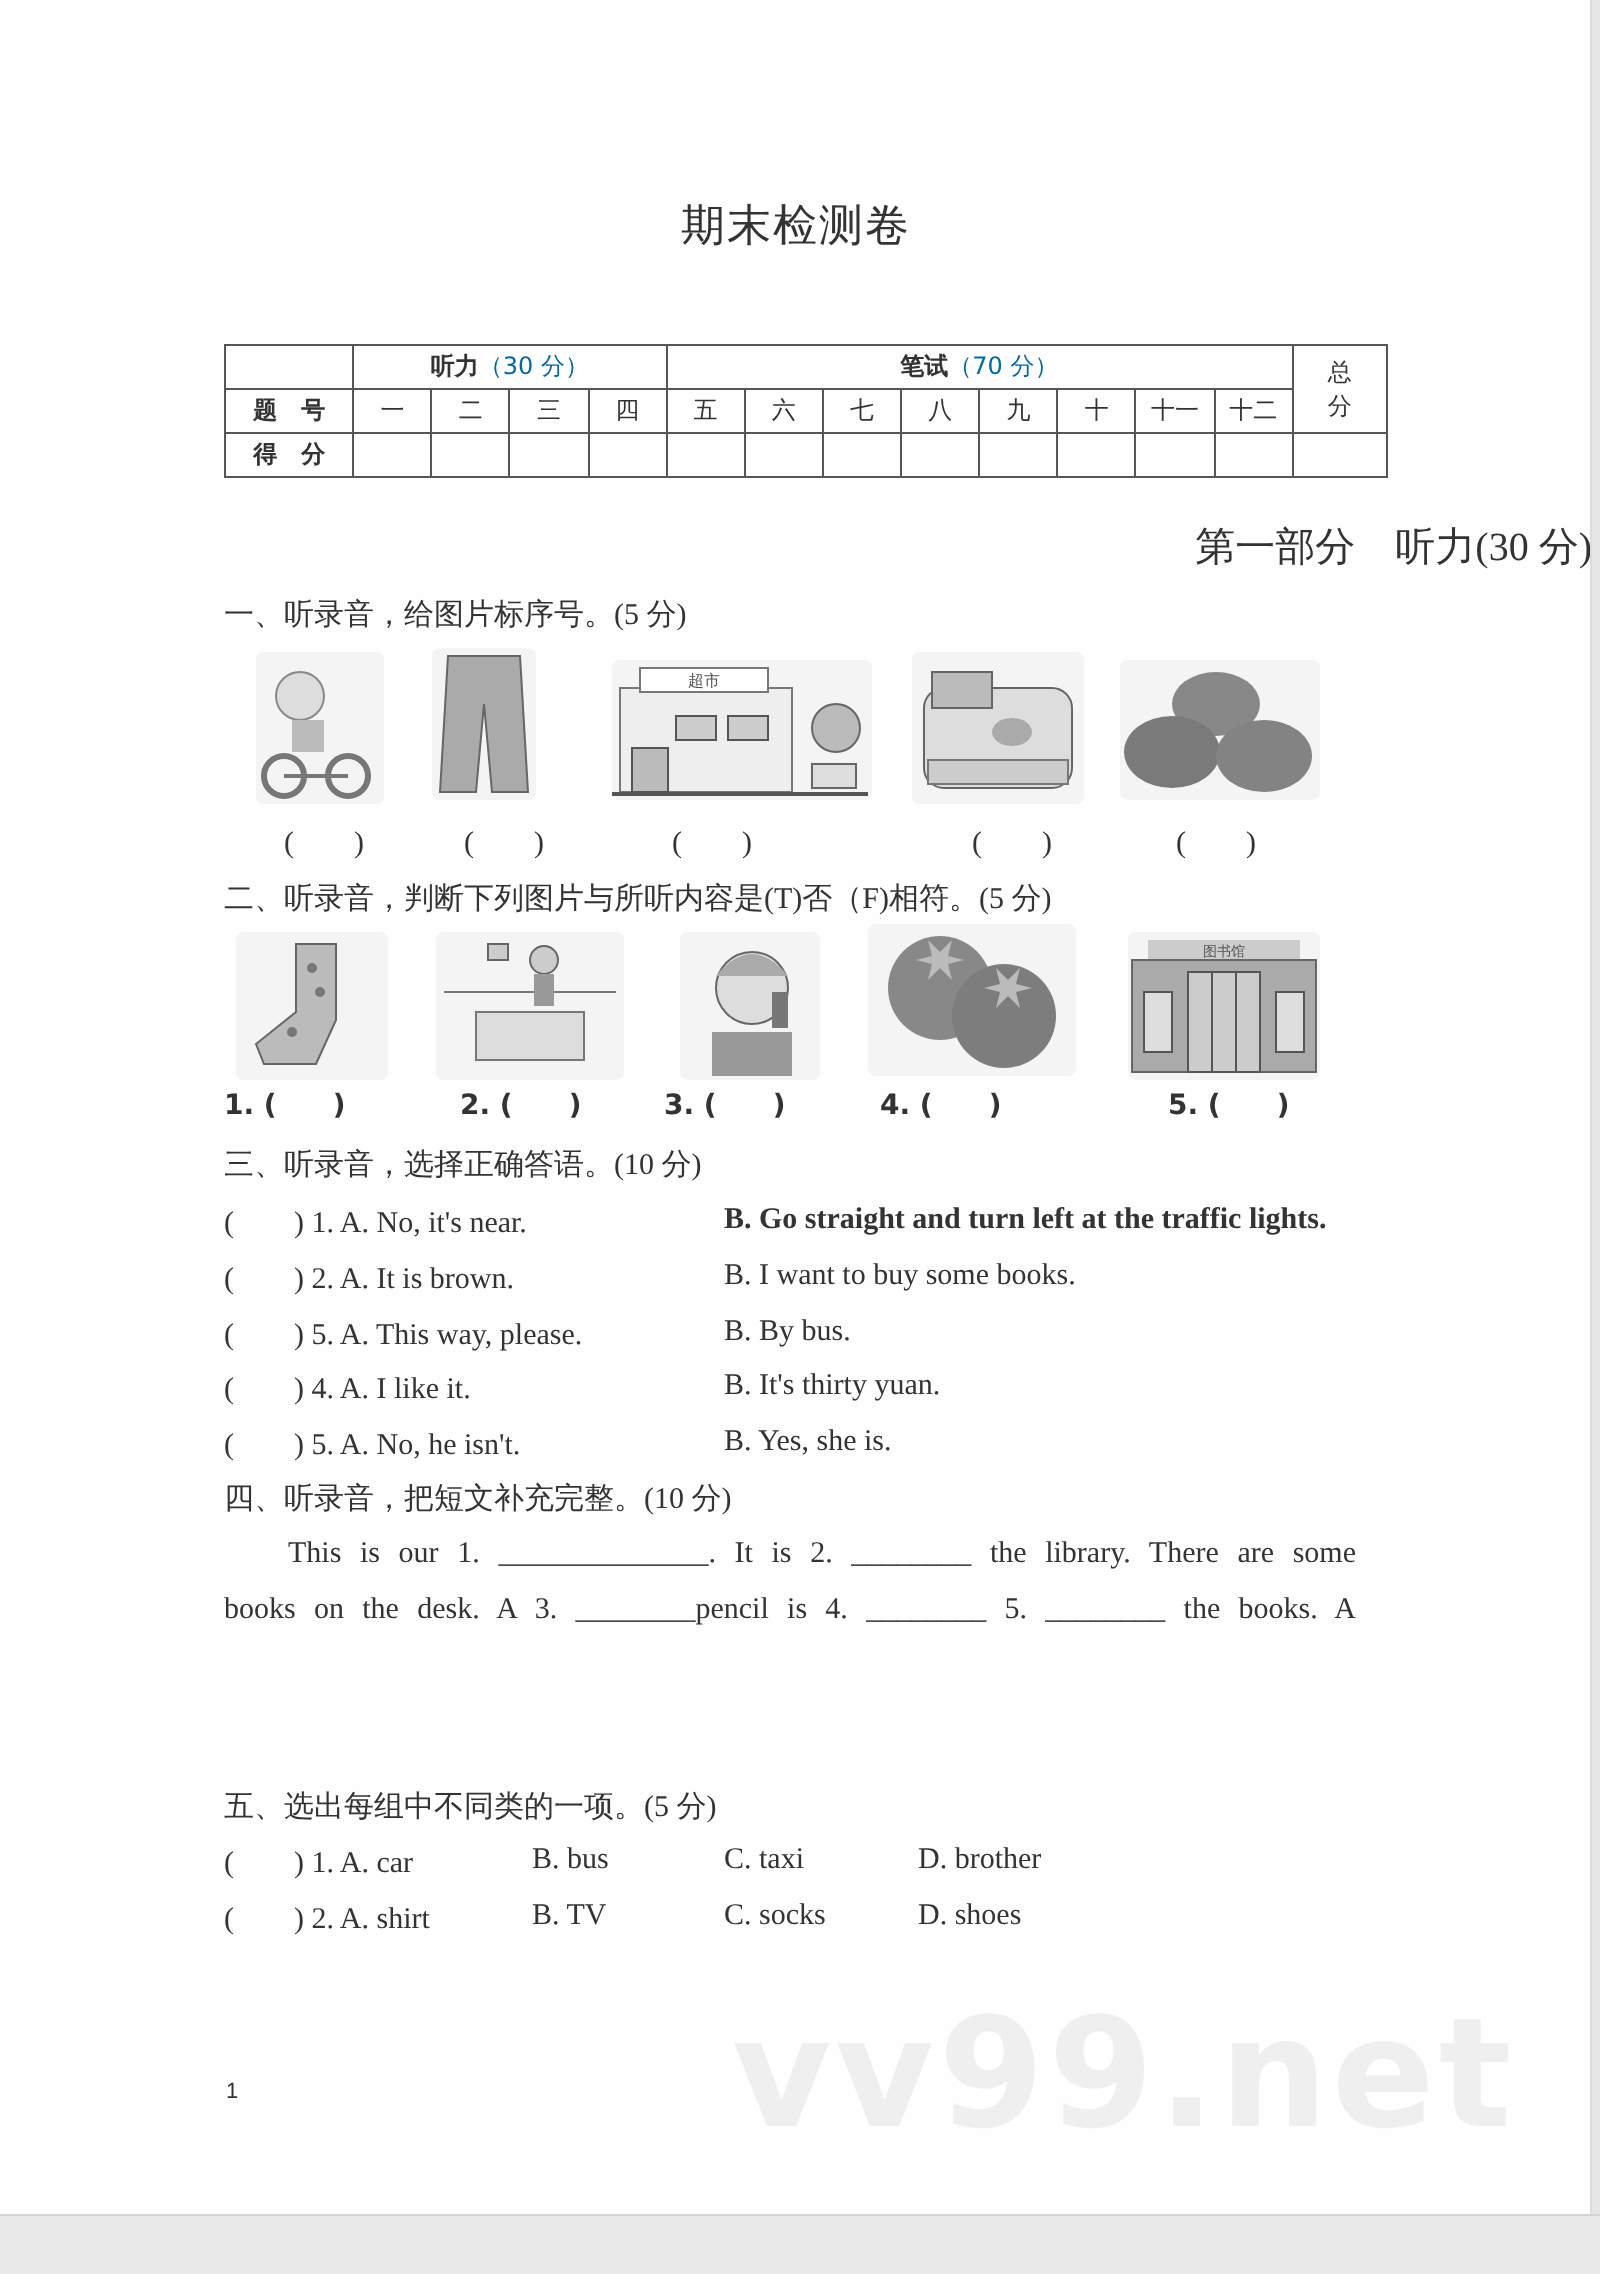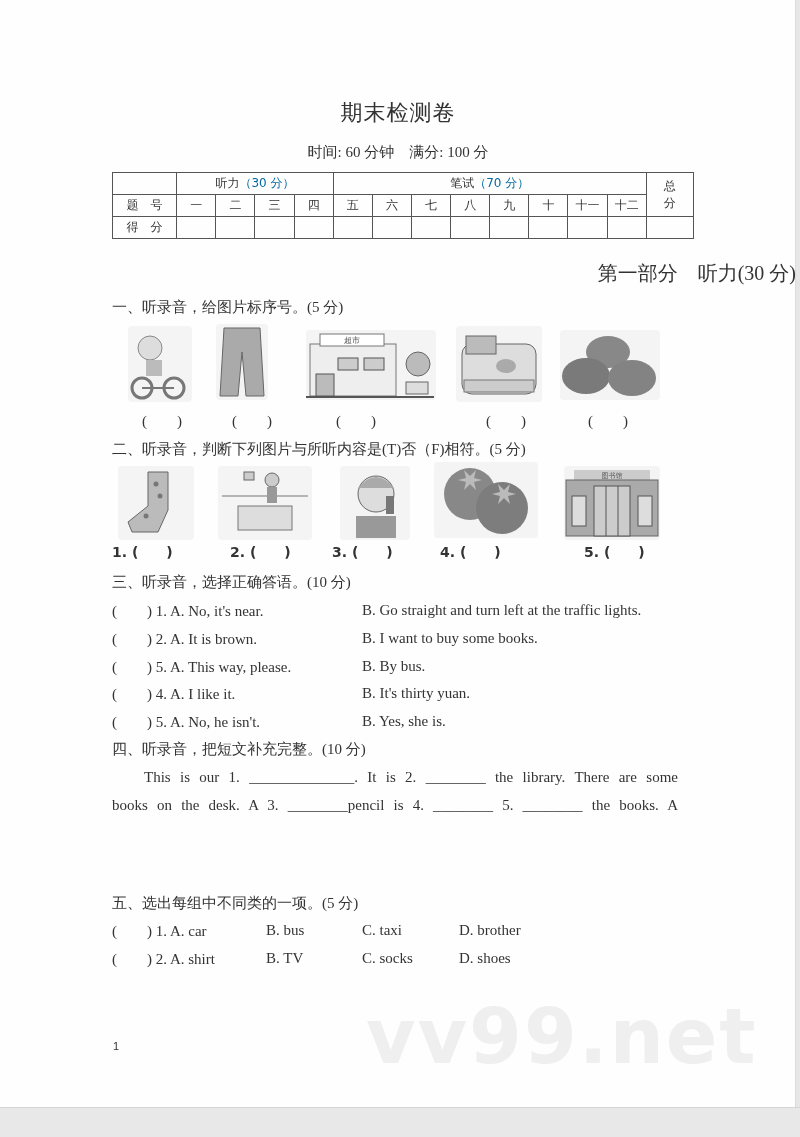--- a/index.html
+++ b/index.html
@@ -7,40 +7,39 @@
          font-family:"Liberation Serif", "DejaVu Serif", serif; color:#2a2a2a; }
   .page { position:absolute; left:0; top:0; width:796px; height:1107px; background:#fefefe; }
   .right-edge { position:absolute; right:0; top:0; width:4px; height:1107px; background:#e6e6e6; border-left:1px solid #dcdcdc; }
   .bottom-bar { position:absolute; left:0; top:1107px; width:800px; height:30px; background:#e8e8e8; border-top:1px solid #d4d4d4; }
   .abs { position:absolute; white-space:nowrap; }
   .title { left:0; width:796px; top:98px; text-align:center; font-size:22px; letter-spacing:1px; color:#333; }
   .subtitle { left:0; width:796px; top:143px; text-align:center; font-size:15px; color:#333; }
   table.score { position:absolute; left:112px; top:172px; width:582px; border-collapse:collapse;
                 font-family:"DejaVu Sans", sans-serif; font-size:12px; color:#333; }
   table.score td { border:1px solid #555; text-align:center; height:21px; padding:0; }
-  table.score .bold { font-weight:normal; }
+  table.score .bold { font-weight:bold; }
   table.score .light { color:#0369a1; font-weight:normal; }
   .part-title { left:0; width:796px; text-align:right; font-size:20px; color:#333; }
   .q-head { left:112px; font-size:15px; color:#333; }
   .pic { position:absolute; background:#f4f4f4; border-radius:4px; }
   .pic svg { width:100%; height:100%; display:block; }
   .paren { position:absolute; font-size:15px; color:#333; }
   .num-paren { position:absolute; font-family:"DejaVu Sans", sans-serif; font-weight:bold; font-size:14px; color:#333; }
   .row-line { position:absolute; font-size:15px; color:#333; }
   .para { position:absolute; left:112px; width:566px; font-size:15px; color:#333; line-height:28px; text-align:justify; }
   .pagenum { left:113px; top:1040px; font-family:"Liberation Sans", sans-serif; font-size:11px; color:#333; }
   .watermark { left:366px; top:992px; font-family:"DejaVu Sans", sans-serif; font-weight:bold; font-size:76px; color:#efefef; letter-spacing:2px; }
 </style>
 </head>
 <body>
 
 <div class="page">
 
   <div class="abs title">期末检测卷</div>
-  <div class="abs subtitle">时间: 60 分钟　满分: 100 分</div>
 
   <table class="score">
     <colgroup>
       <col style="width:64px">
         <col style="width:39px">
         <col style="width:39px">
         <col style="width:39px">
         <col style="width:39px">
       <col style="width:39px">
         <col style="width:39px">
@@ -201,21 +200,21 @@
   </div>
 
   <div class="num-paren" style="left:112px;top:544px;">1. (　　)</div>
   <div class="num-paren" style="left:230px;top:544px;">2. (　　)</div>
   <div class="num-paren" style="left:332px;top:544px;">3. (　　)</div>
   <div class="num-paren" style="left:440px;top:544px;">4. (　　)</div>
   <div class="num-paren" style="left:584px;top:544px;">5. (　　)</div>
 
   <div class="abs q-head" style="top:573px;">三、听录音，选择正确答语。(10 分)</div>
   <div class="row-line" style="left:112px;top:602px;">(　　) 1. A. No, it's near.</div>
-  <div class="row-line" style="left:362px;top:602px;">B. Go straight and turn left at the traffic lights.</div>
+  <div class="row-line" style="left:362px;top:602px;font-weight:bold;">B. Go straight and turn left at the traffic lights.</div>
   <div class="row-line" style="left:112px;top:630px;">(　　) 2. A. It is brown.</div>
   <div class="row-line" style="left:362px;top:630px;">B. I want to buy some books.</div>
   <div class="row-line" style="left:112px;top:658px;">(　　) 5. A. This way, please.</div>
   <div class="row-line" style="left:362px;top:658px;">B. By bus.</div>
   <div class="row-line" style="left:112px;top:685px;">(　　) 4. A. I like it.</div>
   <div class="row-line" style="left:362px;top:685px;">B. It's thirty yuan.</div>
   <div class="row-line" style="left:112px;top:713px;">(　　) 5. A. No, he isn't.</div>
   <div class="row-line" style="left:362px;top:713px;">B. Yes, she is.</div>
 
   <div class="abs q-head" style="top:740px;">四、听录音，把短文补充完整。(10 分)</div>

